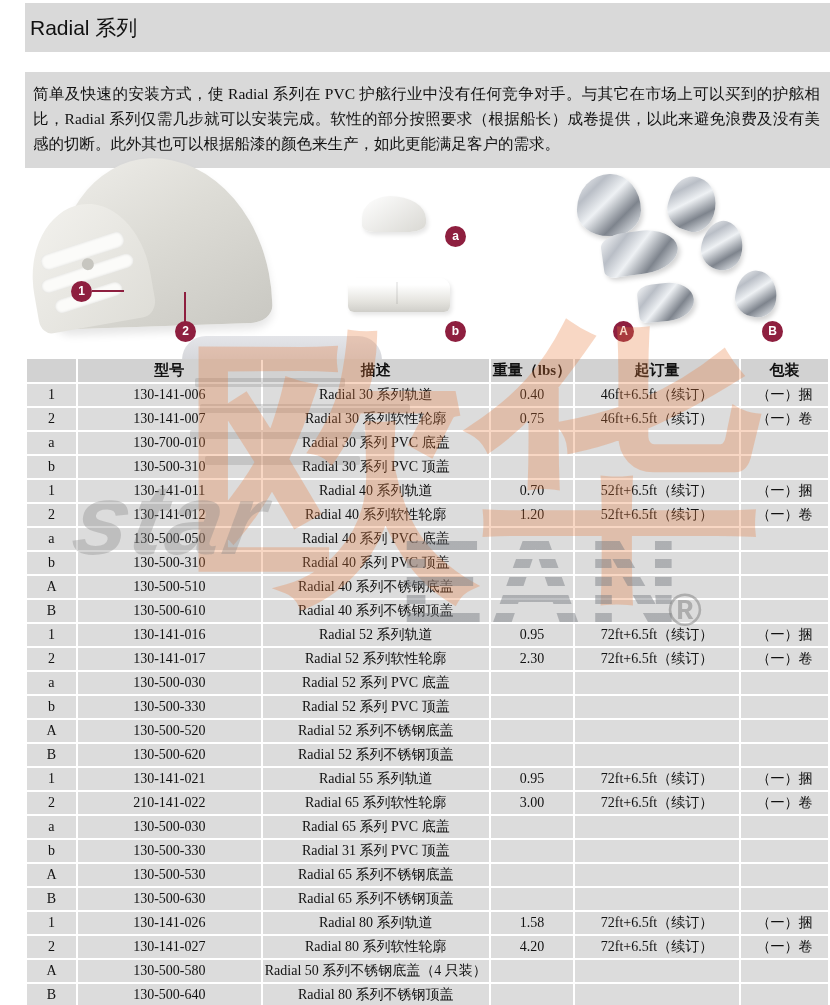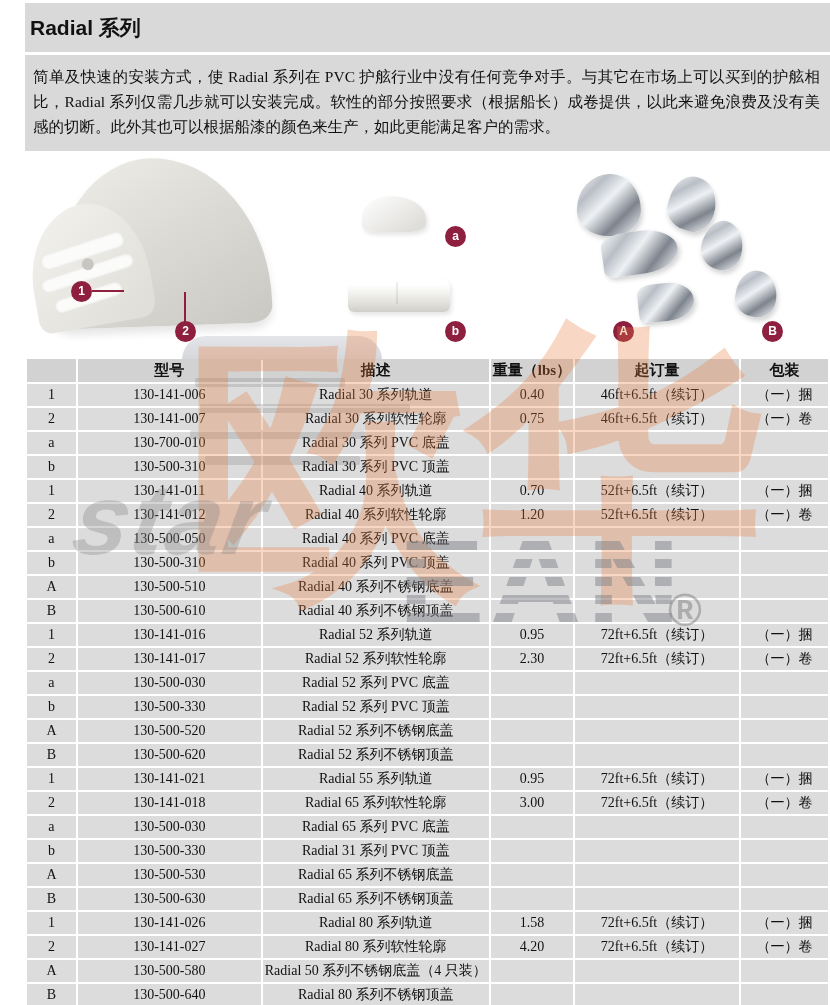--- a/index.html
+++ b/index.html
@@ -2,22 +2,22 @@
 <html style="--accent: #8e1f3f;"><head>
 <meta charset="utf-8">
 <style>
   html,body{margin:0;padding:0;background:#ffffff;}
   .page{position:relative;width:830px;height:1005px;background:#ffffff;overflow:hidden;
         font-family:"Liberation Serif","DejaVu Serif",serif;color:#111;}
 
   
   .header-block{position:absolute;left:25px;top:3px;width:805px;}
   .title-bar{background:#d9d9d9;height:49px;display:flex;align-items:center;padding-left:5px;box-sizing:border-box;}
-  .page-title{font-family:"Liberation Sans","DejaVu Sans",sans-serif;font-weight:bold;font-size:21px;margin:0;}
-  .intro{margin-top:3px;background:#d9d9d9;padding:9px 10px 12px 8px;box-sizing:border-box;
+  .page-title{font-family:"Liberation Sans","DejaVu Sans",sans-serif;font-weight:normal;font-size:21px;margin:0;}
+  .intro{margin-top:20px;background:#d9d9d9;padding:9px 10px 12px 8px;box-sizing:border-box;
          font-size:15.5px;line-height:25px;text-align:justify;}
 
   
   .figure{position:absolute;left:0;top:146px;width:830px;height:212px;}
   .fender-body{position:absolute;left:52px;top:12px;width:218px;height:168px;
     background:linear-gradient(150deg,#efeeea 0%,#dddcd6 45%,#c9c8c2 100%);
     border-radius:46% 54% 10% 8% / 78% 88% 10% 8%;
     box-shadow:0 6px 8px rgba(0,0,0,0.10);transform:rotate(-2deg);}
   .fender-face{position:absolute;left:30px;top:58px;width:118px;height:122px;
     background:linear-gradient(140deg,#f3f2ee,#deddd7);
@@ -269,21 +269,21 @@
         <tr>
           <td>1</td>
           <td>130-141-021</td>
           <td>Radial 55 系列轨道</td>
           <td>0.95</td>
           <td>72ft+6.5ft（续订）</td>
           <td>（一）捆</td>
         </tr>
         <tr>
           <td>2</td>
-          <td>130-141-018</td>
+          <td>210-141-022</td>
           <td>Radial 65 系列软性轮廓</td>
           <td>3.00</td>
           <td>72ft+6.5ft（续订）</td>
           <td>（一）卷</td>
         </tr>
         <tr>
           <td>a</td>
           <td>130-500-030</td>
           <td>Radial 65 系列 PVC 底盖</td>
           <td></td>

